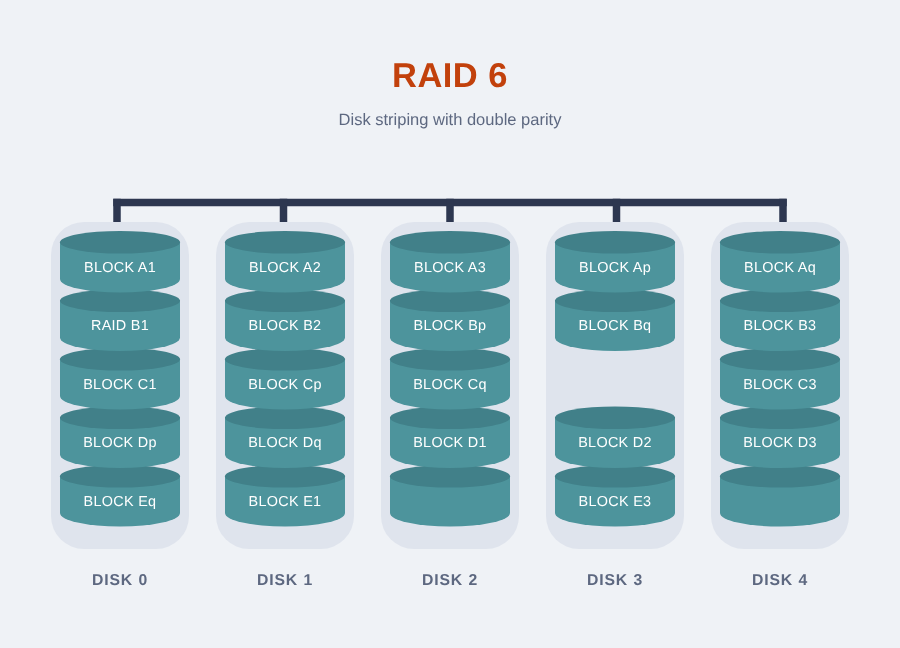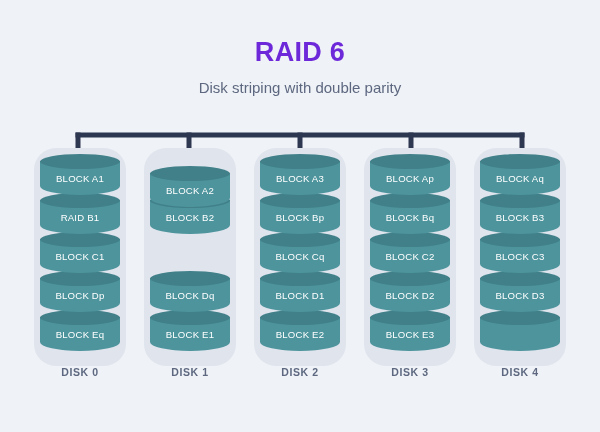--- a/index.html
+++ b/index.html
@@ -18,29 +18,29 @@
   
   #header {
     position: absolute;
     top: 0;
     left: 0;
     width: 600px;
     text-align: center;
     padding-top: 38px;
   }
   #title {
-    font-size: 27px;
+    font-size: 23px;
     font-weight: bold;
-    color: #6d28d9;
+    color: #c2410c;
     letter-spacing: 0.3px;
     line-height: 1.1;
     margin: 0;
   }
   #subtitle {
-    font-size: 15px;
+    font-size: 11px;
     color: #5d6880;
     margin: 0;
     padding-top: 11px;
     font-weight: normal;
   }
 
   
   #bus {
     position: absolute;
     left: 0;
@@ -116,20 +116,21 @@
     width: 80px;
     text-align: center;
     font-size: 9.6px;
     font-weight: normal;
     color: #ffffff;
     letter-spacing: 0.2px;
     z-index: 3;
     line-height: 18px;
   }
   .disk-name {
+    margin-top: 15px;
     font-size: 10.5px;
     font-weight: bold;
     color: #5d6880;
     letter-spacing: 0.6px;
     text-align: center;
   }
 </style>
 </head>
 <body>
 
@@ -188,41 +189,45 @@
           <div class="block" style="top: 156px; z-index: 1;">
             <div class="cyl-body"></div>
             <div class="cyl-top"></div>
             <div class="cyl-label">BLOCK E1</div>
           </div>
           <div class="block" style="top: 117px; z-index: 2;">
             <div class="cyl-body"></div>
             <div class="cyl-top"></div>
             <div class="cyl-label">BLOCK Dq</div>
           </div>
+          <div class="block" style="top: 78px; z-index: 3;">
+            <div class="cyl-body"></div>
+            <div class="cyl-top"></div>
+            <div class="cyl-label">BLOCK Cp</div>
+          </div>
           <div class="block" style="top: 39px; z-index: 4;">
             <div class="cyl-body"></div>
             <div class="cyl-top"></div>
             <div class="cyl-label">BLOCK B2</div>
           </div>
-          <div class="block" style="top: 0px; z-index: 5; margin-top: 12px;">
+          <div class="block" style="top: 0px; z-index: 5;">
             <div class="cyl-body"></div>
             <div class="cyl-top"></div>
             <div class="cyl-label">BLOCK A2</div>
           </div>
         </div>
       </div>
       <div class="disk-name">DISK 1</div>
     </div>
     <div class="disk-col">
       <div class="disk-case">
         <div class="blocks">
           <div class="block" style="top: 156px; z-index: 1;">
             <div class="cyl-body"></div>
             <div class="cyl-top"></div>
-            <div class="cyl-label">BLOCK E2</div>
           </div>
           <div class="block" style="top: 117px; z-index: 2;">
             <div class="cyl-body"></div>
             <div class="cyl-top"></div>
             <div class="cyl-label">BLOCK D1</div>
           </div>
           <div class="block" style="top: 78px; z-index: 3;">
             <div class="cyl-body"></div>
             <div class="cyl-top"></div>
             <div class="cyl-label">BLOCK Cq</div>
@@ -247,54 +252,49 @@
           <div class="block" style="top: 156px; z-index: 1;">
             <div class="cyl-body"></div>
             <div class="cyl-top"></div>
             <div class="cyl-label">BLOCK E3</div>
           </div>
           <div class="block" style="top: 117px; z-index: 2;">
             <div class="cyl-body"></div>
             <div class="cyl-top"></div>
             <div class="cyl-label">BLOCK D2</div>
           </div>
+          <div class="block" style="top: 0px; z-index: 5;">
+            <div class="cyl-body"></div>
+            <div class="cyl-top"></div>
+            <div class="cyl-label">BLOCK Ap</div>
+          </div>
+          <div class="block" style="top: 39px; z-index: 4;">
+            <div class="cyl-body"></div>
+            <div class="cyl-top"></div>
+            <div class="cyl-label">BLOCK Bq</div>
+          </div>
+        </div>
+      </div>
+      <div class="disk-name">DISK 3</div>
+    </div>
+    <div class="disk-col">
+      <div class="disk-case">
+        <div class="blocks">
+          <div class="block" style="top: 156px; z-index: 1;">
+            <div class="cyl-body"></div>
+            <div class="cyl-top"></div>
+          </div>
+          <div class="block" style="top: 117px; z-index: 2;">
+            <div class="cyl-body"></div>
+            <div class="cyl-top"></div>
+            <div class="cyl-label">BLOCK D3</div>
+          </div>
           <div class="block" style="top: 78px; z-index: 3;">
             <div class="cyl-body"></div>
             <div class="cyl-top"></div>
-            <div class="cyl-label">BLOCK C2</div>
-          </div>
-          <div class="block" style="top: 0px; z-index: 5;">
-            <div class="cyl-body"></div>
-            <div class="cyl-top"></div>
-            <div class="cyl-label">BLOCK Ap</div>
-          </div>
-          <div class="block" style="top: 39px; z-index: 4;">
-            <div class="cyl-body"></div>
-            <div class="cyl-top"></div>
-            <div class="cyl-label">BLOCK Bq</div>
-          </div>
-        </div>
-      </div>
-      <div class="disk-name">DISK 3</div>
-    </div>
-    <div class="disk-col">
-      <div class="disk-case">
-        <div class="blocks">
-          <div class="block" style="top: 156px; z-index: 1;">
-            <div class="cyl-body"></div>
-            <div class="cyl-top"></div>
-          </div>
-          <div class="block" style="top: 117px; z-index: 2;">
-            <div class="cyl-body"></div>
-            <div class="cyl-top"></div>
-            <div class="cyl-label">BLOCK D3</div>
-          </div>
-          <div class="block" style="top: 78px; z-index: 3;">
-            <div class="cyl-body"></div>
-            <div class="cyl-top"></div>
             <div class="cyl-label">BLOCK C3</div>
           </div>
           <div class="block" style="top: 39px; z-index: 4;">
             <div class="cyl-body"></div>
             <div class="cyl-top"></div>
             <div class="cyl-label">BLOCK B3</div>
           </div>
           <div class="block" style="top: 0px; z-index: 5;">
             <div class="cyl-body"></div>
             <div class="cyl-top"></div>

